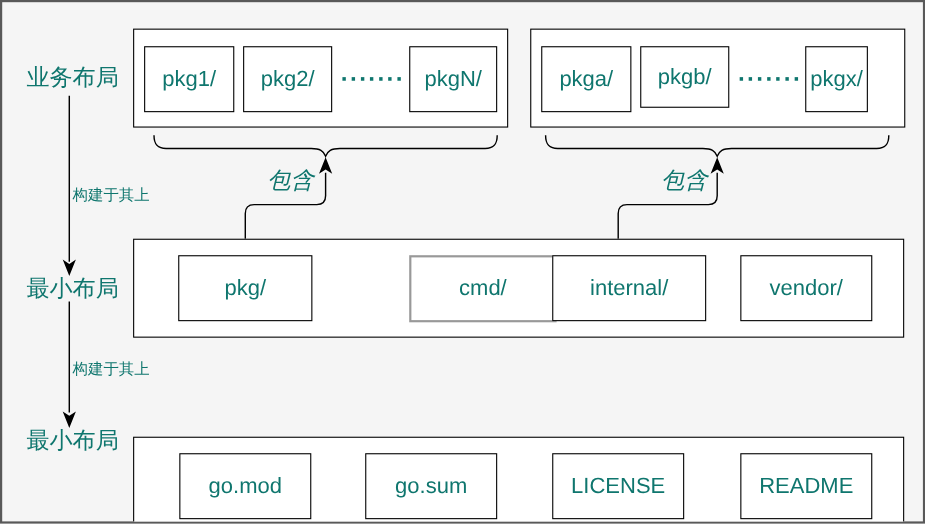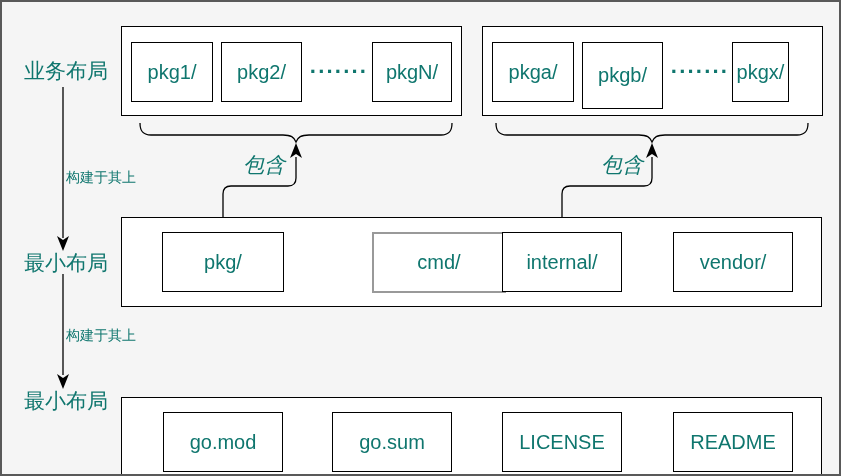--- a/index.html
+++ b/index.html
@@ -125,37 +125,37 @@
     <div class="ellipsis" style="left:184px; top:15px; width:66px; height:60px;">·······</div>
     <div class="node" style="left:250px; top:15px; width:80px; height:60px;">
       <span>pkgN/</span>
     </div>
   </div>
 
   <div class="group-box" style="left:480px; top:24px; width:341px; height:90px;">
     <div class="node" style="left:9px; top:15px; width:82px; height:60px;">
       <span>pkga/</span>
     </div>
-    <div class="node" style="left:99px; top:15px; width:81px; height:67px;">
+    <div class="node" style="left:99px; top:15px; width:81px; height:56px;">
       <span>pkgb/</span>
     </div>
     <div class="ellipsis" style="left:184px; top:15px; width:66px; height:60px;">·······</div>
     <div class="node" style="left:249px; top:15px; width:57px; height:60px;">
       <span>pkgx/</span>
     </div>
   </div>
 
   <div class="group-box" style="left:119px; top:215px; width:701px; height:90px;">
     <div class="node" style="left:40px; top:14px; width:122px; height:60px;">
       <span>pkg/</span>
     </div>
     <div class="node highlight" style="left:213px; top:14px; width:134px; height:61px;margin-left:37px;">
       <span>cmd/</span>
     </div>
-    <div class="node" style="left:380px; top:14px; width:120px; height:60px;text-align:right;">
+    <div class="node" style="left:380px; top:14px; width:140px; height:60px;text-align:right;">
       <span>internal/</span>
     </div>
     <div class="node" style="left:551px; top:14px; width:120px; height:60px;">
       <span>vendor/</span>
     </div>
   </div>
 
   <div class="group-box" style="left:119px; top:355px; width:701px; height:90px;margin-top:40px;">
     <div class="node" style="left:41px; top:14px; width:120px; height:60px;">
       <span>go.mod</span>

